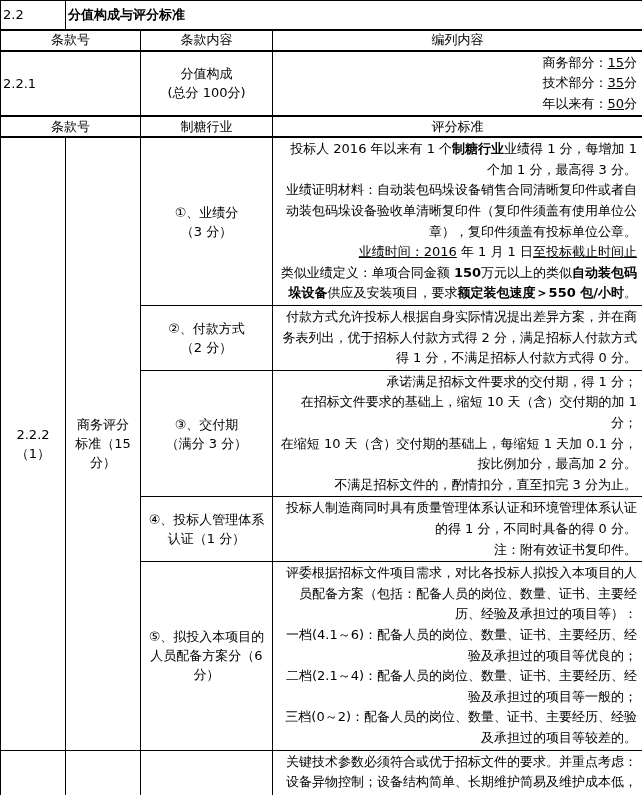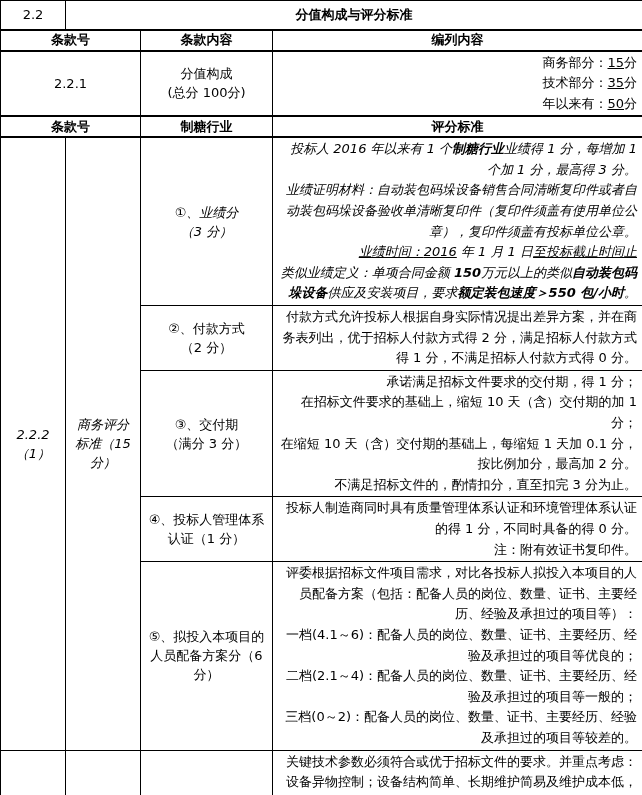--- a/index.html
+++ b/index.html
@@ -16,39 +16,39 @@
     table-layout: fixed;
     width: 642px;
   }
   td {
     border: 1px solid #000;
     font-size: 13px;
     vertical-align: middle;
     padding: 1px 2px;
     overflow: hidden;
   }
-  .center { text-align: center; }
+  .center { }
   .bold   { font-weight: bold; }
   .pre    { white-space: pre-line; text-align: center; line-height: 19px; margin-top: 15px; }
   tr.hdr td {
     border-top: 2px solid #000;
     border-bottom: 2px solid #000;
-    font-weight: bold;
+    font-weight: normal;
     text-align: center;
     height: 21px;
     padding: 0 16px;
   }
   td.content {
     text-align: right;
     padding: 1px 5px 1px 7px;
   }
   td.content .para { line-height: 20.6px; }
   tr.r1  td { height: 29px; }
   tr.r3  td { height: 60px; }
-  tr.r5  td { height: 147px; font-style: italic; }
+  tr.r5  td { height: 147px; }
   tr.r6  td { height: 61px; }
   tr.r7  td { height: 91px; }
   tr.r8  td { height: 54px; }
   tr.r9  td { height: 167px; }
   tr.r10 td { height: 133px; }
 </style>
 </head>
 <body>
 
 <table class="doc">

